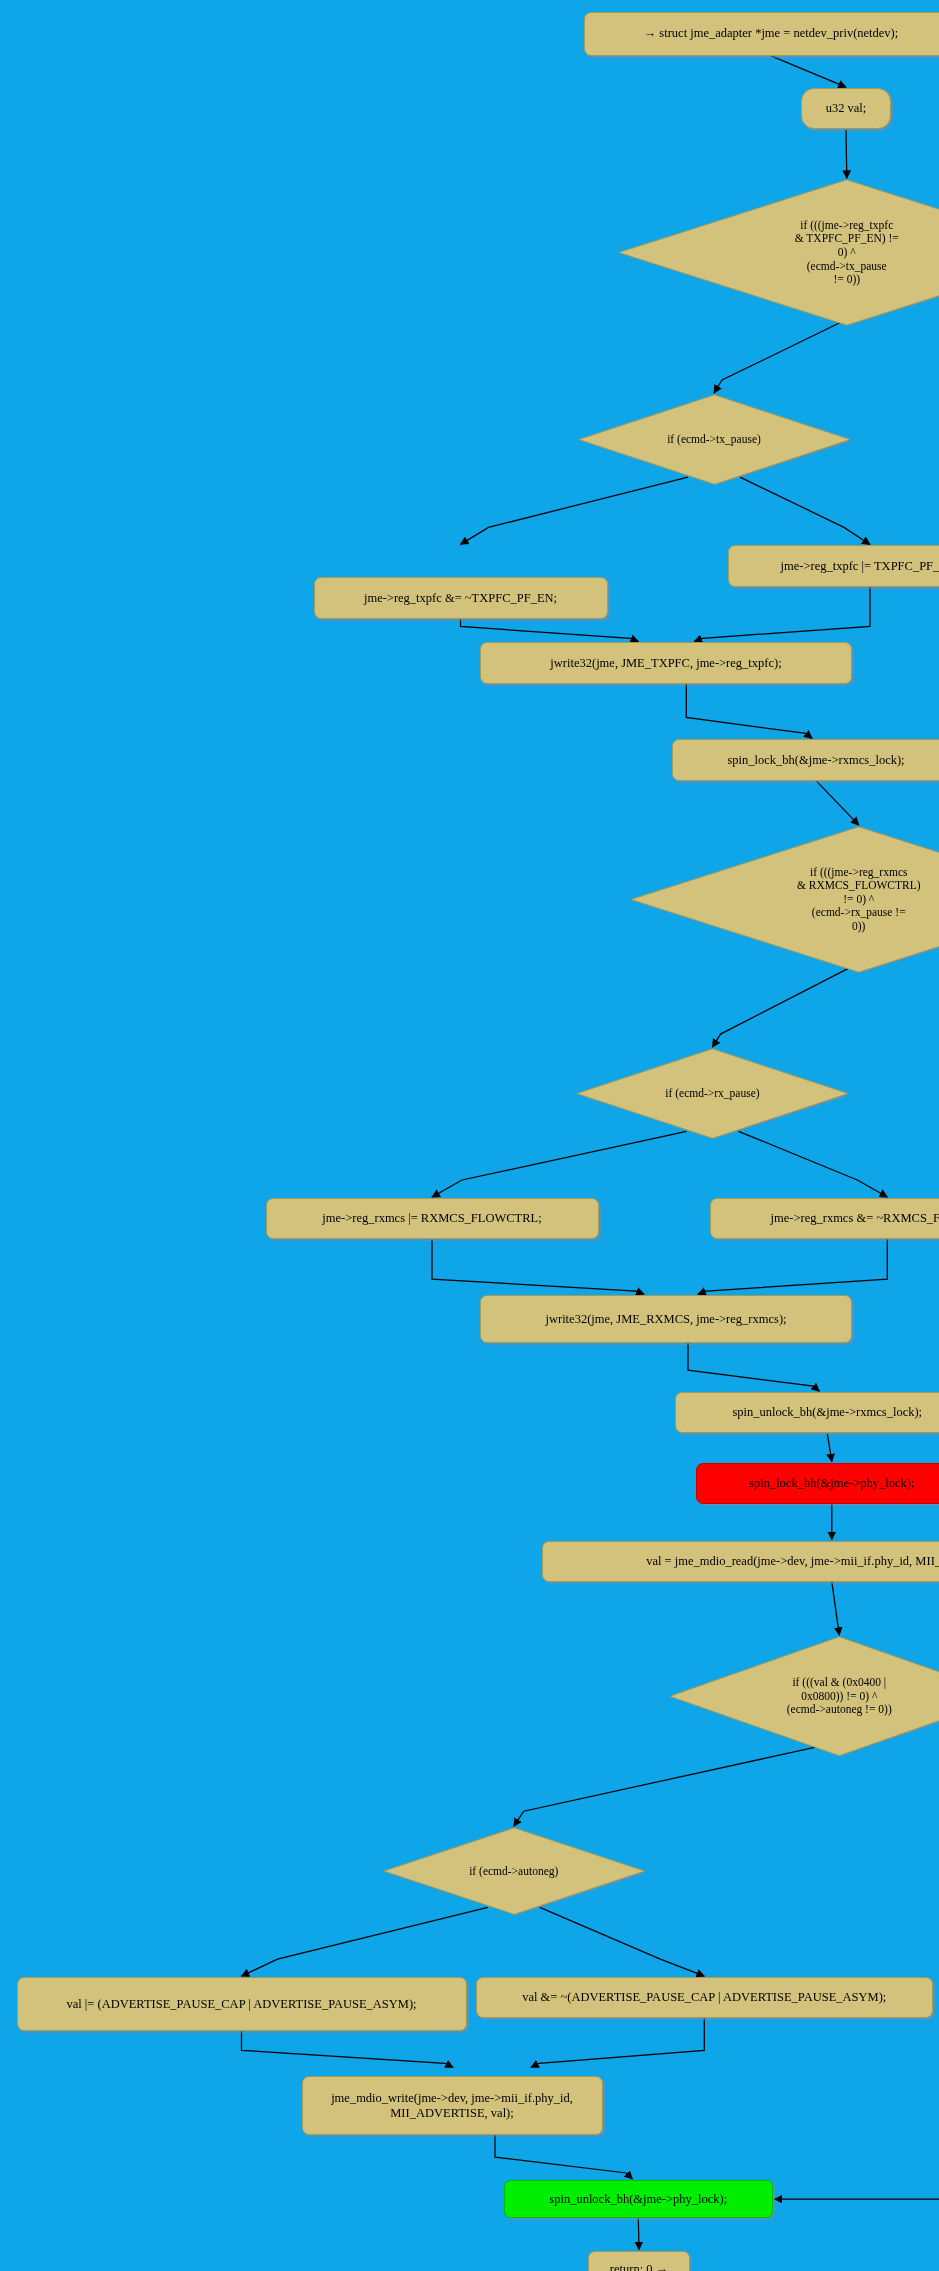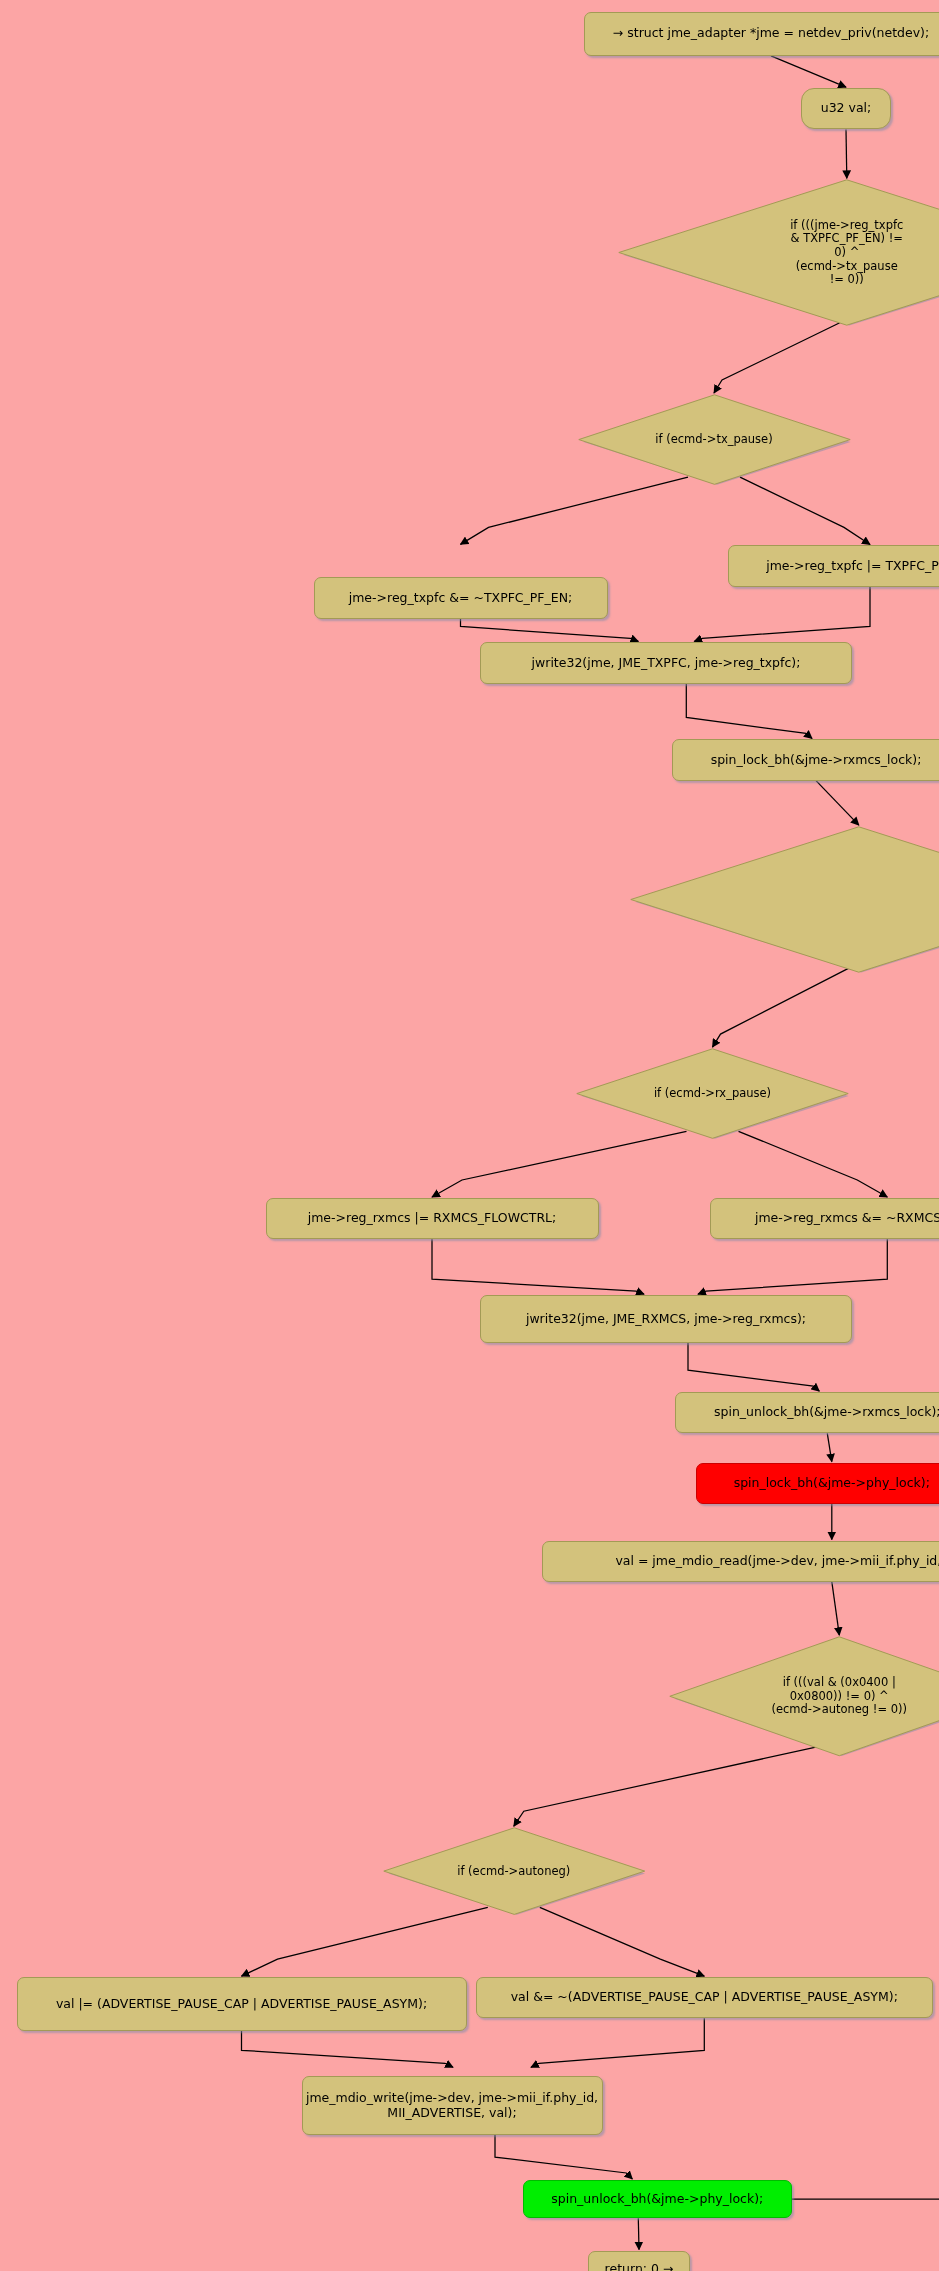--- a/index.html
+++ b/index.html
@@ -5,22 +5,23 @@
   * { box-sizing: border-box; }
   html, body {
     margin: 0; padding: 0;
     background: #ffffff;
     font-family: "DejaVu Sans", sans-serif;
   }
   #canvas {
     position: relative;
     width: 939px;
     height: 2271px;
-    background: #fca5a5;
+    background: #0ea5e9;
     overflow: hidden;
+    font-family: Liberation Serif, serif;
   }
   #edges {
     position: absolute;
     left: 0; top: 0;
     width: 939px; height: 2271px;
     pointer-events: none;
   }
   .node {
     position: absolute;
     display: flex;
@@ -133,21 +134,25 @@
       </div>
       <div class="node rect" style="left: 480px; top: 642.39px; width: 372px; height: 41.16px; white-space: nowrap;">
         <span>jwrite32(jme, JME_TXPFC, jme-&gt;reg_txpfc);</span>
       </div>
       <div class="node rect" style="left: 672px; top: 739.41px; width: 288px; height: 41.16px; white-space: nowrap;">
         <span>spin_lock_bh(&amp;jme-&gt;rxmcs_lock);</span>
       </div>
       <div class="node diamond" style="left: 630px; top: 826.14px; width: 457.5px; height: 147px;"><svg class="dshape" viewBox="0 0 457.5 147" preserveAspectRatio="none">
           <polygon points="228.75,3 454.5,73.5 228.75,144 3,73.5" fill="rgba(130,140,170,0.5)" transform="translate(2.5,2.5)"></polygon>
           <polygon points="228.75,0.8 456.7,73.5 228.75,146.2 0.8,73.5" fill="#d3c27c" stroke="#a39a55" stroke-width="1"></polygon>
-        </svg></div>
+        </svg><span class="dlabel">if (((jme-&gt;reg_rxmcs
+&amp; RXMCS_FLOWCTRL)
+!= 0) ^
+(ecmd-&gt;rx_pause !=
+0))</span></div>
       <div class="node diamond" style="left: 576px; top: 1048.11px; width: 273px; height: 91.14px;"><svg class="dshape" viewBox="0 0 273 91.14" preserveAspectRatio="none">
           <polygon points="136.5,3 270,45.57 136.5,88.14 3,45.57" fill="rgba(130,140,170,0.5)" transform="translate(2.5,2.5)"></polygon>
           <polygon points="136.5,0.8 272.2,45.57 136.5,90.34 0.8,45.57" fill="#d3c27c" stroke="#a39a55" stroke-width="1"></polygon>
         </svg><span class="dlabel">if (ecmd-&gt;rx_pause)</span></div>
       <div class="node rect" style="left: 265.5px; top: 1198.05px; width: 333px; height: 41.16px; white-space: nowrap; align-items: center;">
         <span>jme-&gt;reg_rxmcs |= RXMCS_FLOWCTRL;</span>
       </div>
       <div class="node rect" style="left: 709.5px; top: 1198.05px; width: 355.5px; height: 41.16px; white-space: nowrap;">
         <span>jme-&gt;reg_rxmcs &amp;= ~RXMCS_FLOWCTRL;</span>
       </div>
@@ -174,20 +179,20 @@
           <polygon points="131.25,0.8 261.7,44.1 131.25,87.4 0.8,44.1" fill="#d3c27c" stroke="#a39a55" stroke-width="1"></polygon>
         </svg><span class="dlabel">if (ecmd-&gt;autoneg)</span></div>
       <div class="node rect" style="left: 16.5px; top: 1977.15px; width: 450px; height: 54px; white-space: nowrap;">
         <span>val |= (ADVERTISE_PAUSE_CAP | ADVERTISE_PAUSE_ASYM);</span>
       </div>
       <div class="node rect" style="left: 475.5px; top: 1977.15px; width: 457.5px; height: 41.16px; white-space: nowrap;">
         <span>val &amp;= ~(ADVERTISE_PAUSE_CAP | ADVERTISE_PAUSE_ASYM);</span>
       </div>
       <div class="node rect" style="left: 301.5px; top: 2068.29px; width: 301px; height: 58.8px; white-space: pre; margin-top: 8px;"><span>jme_mdio_write(jme-&gt;dev, jme-&gt;mii_if.phy_id,
 MII_ADVERTISE, val);</span></div>
-      <div class="node rect green" style="left: 523px; top: 2180.01px; width: 268.5px; height: 38.22px; white-space: nowrap;">
+      <div class="node rect green" style="left: 504px; top: 2180.01px; width: 268.5px; height: 38.22px; white-space: nowrap; border-radius: 6px;">
         <span>spin_unlock_bh(&amp;jme-&gt;phy_lock);</span>
       </div>
       <div class="node rect" style="left: 588px; top: 2250.57px; width: 102px; height: 38.22px; white-space: nowrap;">
         <span>return; 0 →</span>
       </div>
     </div>
 </div>
 
 </body></html>

